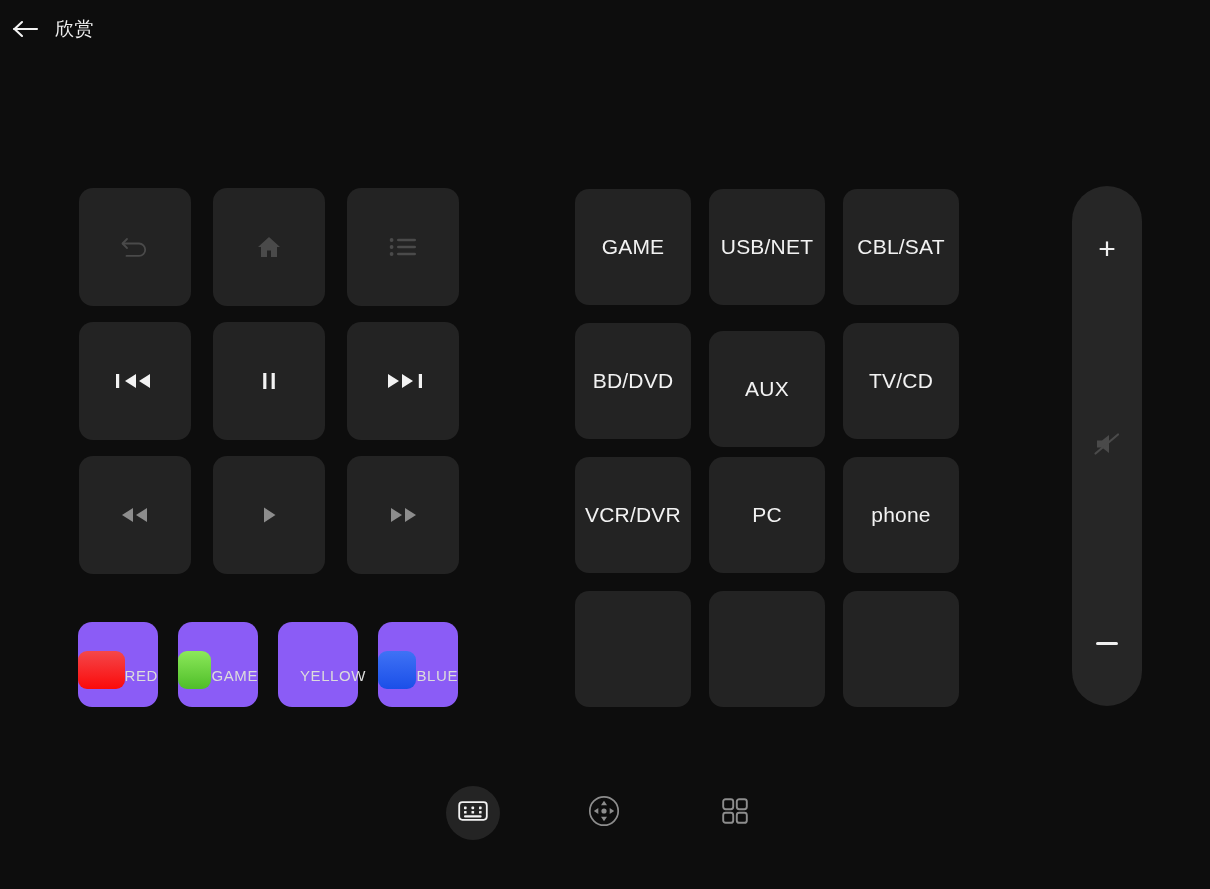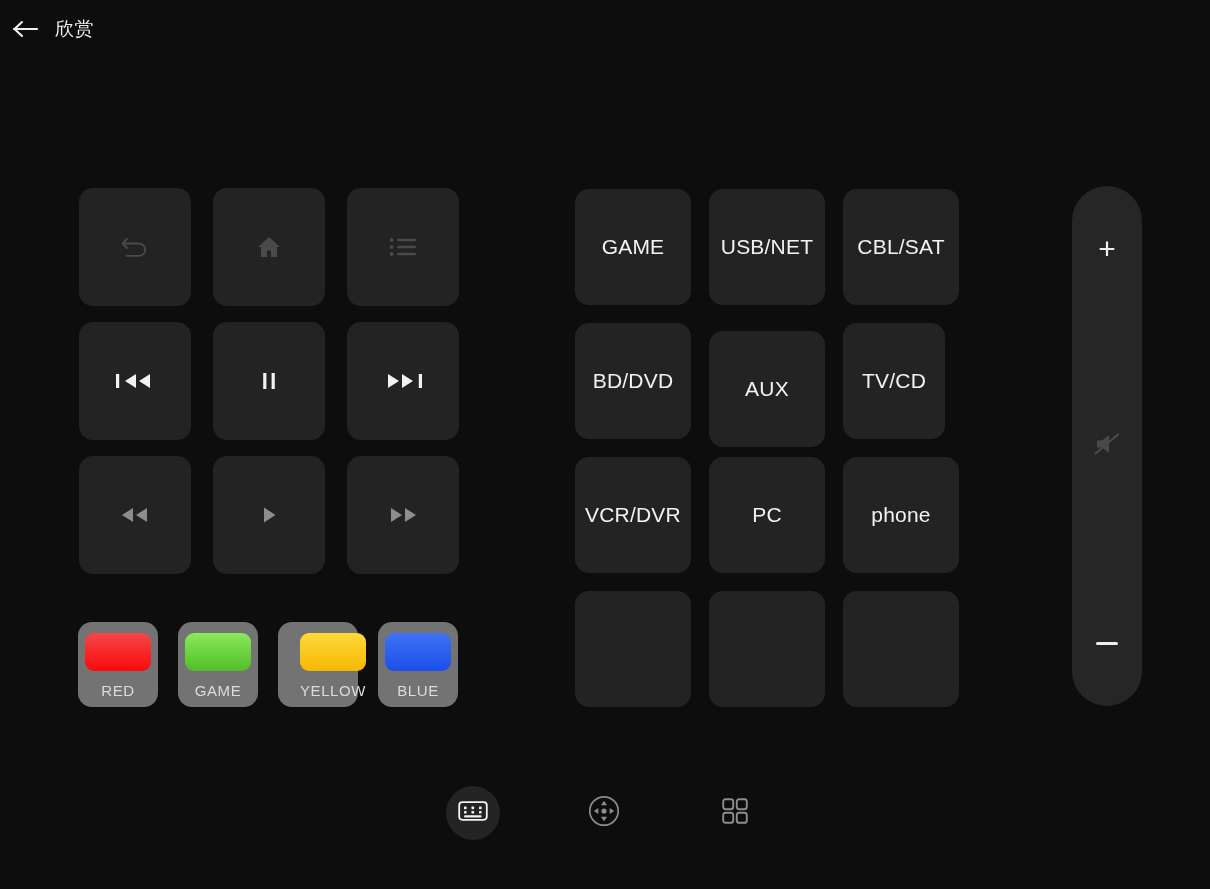--- a/index.html
+++ b/index.html
@@ -73,27 +73,26 @@
   
   .ico-bright { color: #f2f2f2; }
   .ico-mid    { color: #8d8d8d; }
   .ico-faint  { color: #4a4a4a; }
 
   .key svg { display: block; }
 
   
   .color-key {
     position: absolute;
-    background: #737373;
+    background: #8b5cf6;
     border-radius: 14px;
     box-sizing: border-box;
     display: flex;
-    flex-direction: column;
-    align-items: center;
-    justify-content: flex-start;
+    align-items: center;
+    justify-content: center;
     padding-top: 11px;
     cursor: pointer;
     user-select: none;
   }
   .swatch {
     width: 66px;
     height: 38px;
     border-radius: 9px;
   }
   .color-label {
@@ -278,21 +277,21 @@
   <div class="key" style="left:843px; top:189px; width:116px; height:116px;">
     <span class="key-label">CBL/SAT</span>
   </div>
 
   <div class="key" style="left:575px; top:323px; width:116px; height:116px;">
     <span class="key-label">BD/DVD</span>
   </div>
   <div class="key" style="left:709px; top:331px; width:116px; height:116px;">
     <span class="key-label">AUX</span>
   </div>
-  <div class="key" style="left:843px; top:323px; width:102px; height:116px;">
+  <div class="key" style="left:843px; top:323px; width:116px; height:116px;">
     <span class="key-label">TV/CD</span>
   </div>
 
   <div class="key" style="left:575px; top:457px; width:116px; height:116px;">
     <span class="key-label">VCR/DVR</span>
   </div>
   <div class="key" style="left:709px; top:457px; width:116px; height:116px;">
     <span class="key-label">PC</span>
   </div>
   <div class="key" style="left:843px; top:457px; width:116px; height:116px;">

